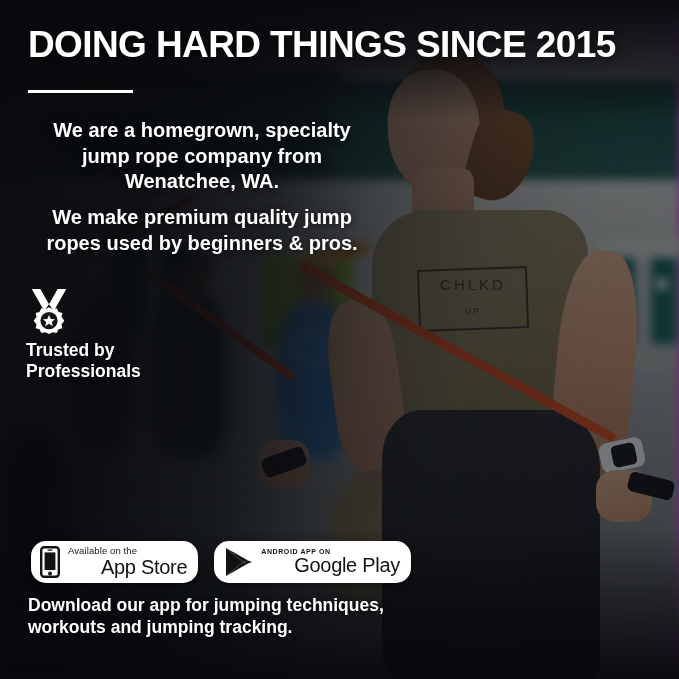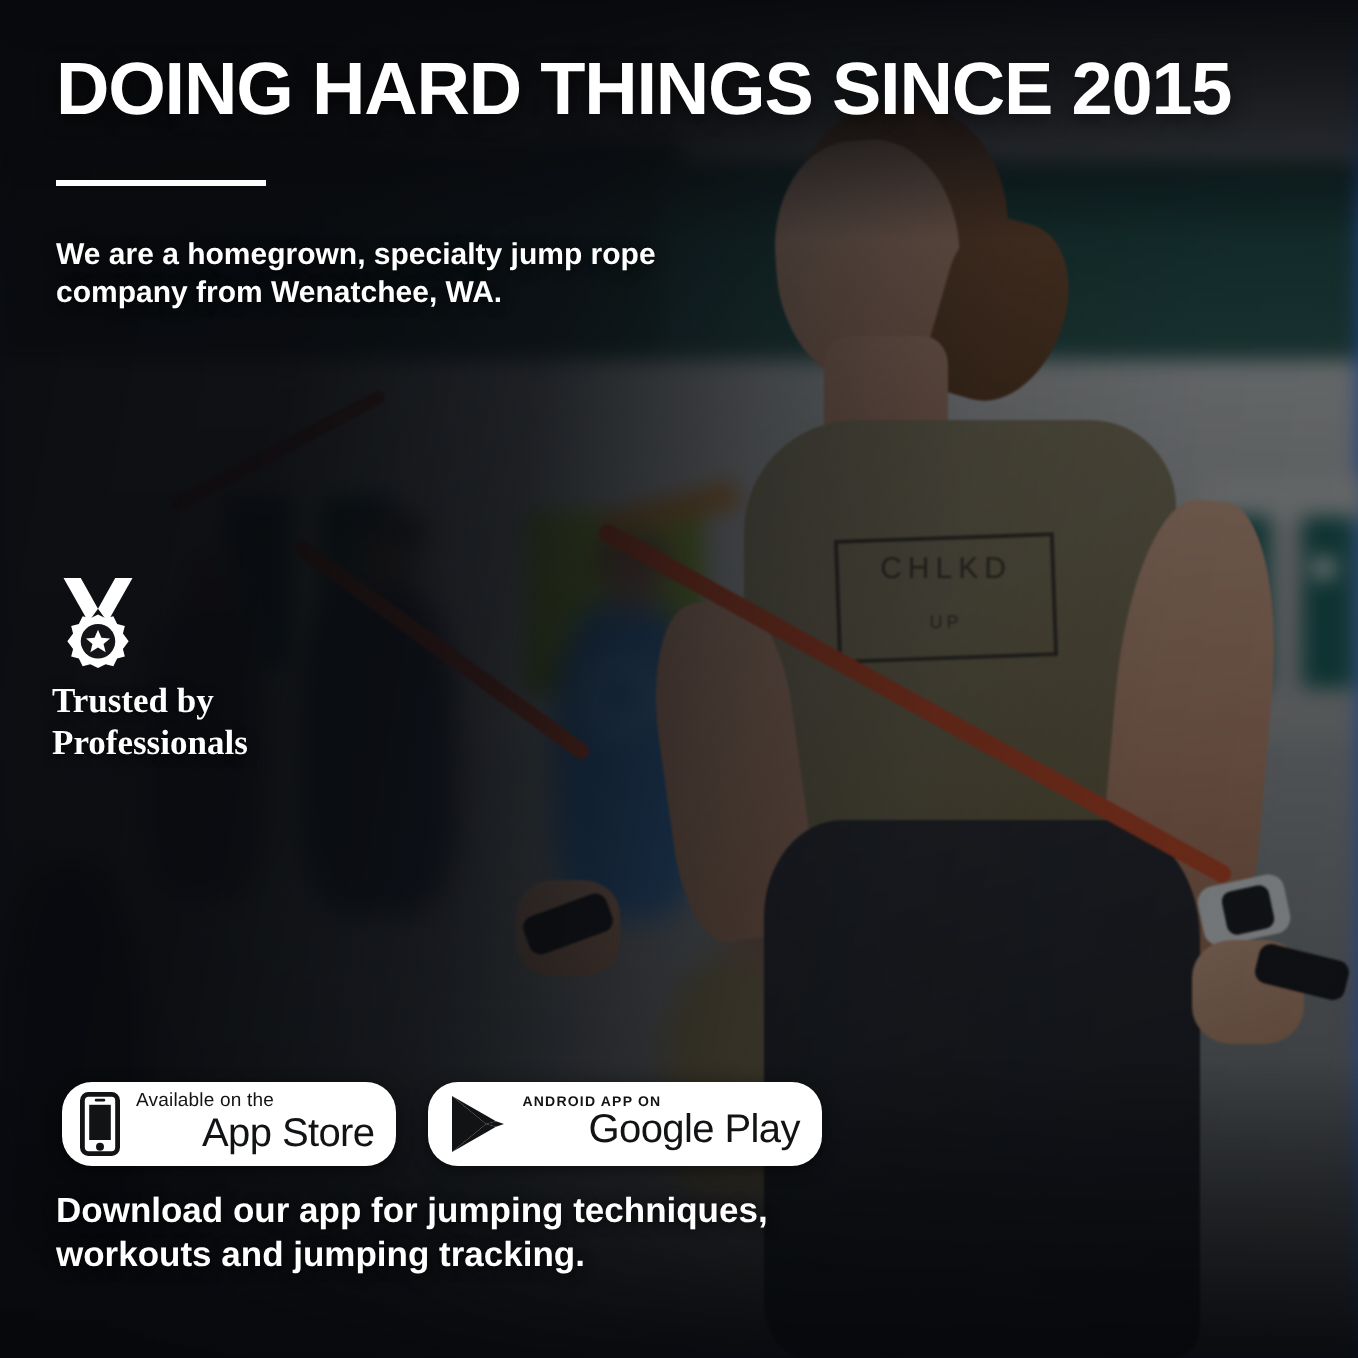--- a/index.html
+++ b/index.html
@@ -7,21 +7,21 @@
   html, body {
     width:679px; height:679px;
     background:#0c0e12;
     font-family:"Liberation Sans", sans-serif;
     overflow:hidden;
   }
   .banner {
     position:relative;
     width:679px; height:679px;
     overflow:hidden;
-    background:#3b82f6;
+    background:#d946ef;
   }
 
   
   .photo { position:absolute; inset:0; overflow:hidden; }
 
   
   .ph-sky {
     position:absolute; left:0; top:0; width:679px; height:120px;
     background:linear-gradient(180deg,#6f757c 0%,#8a9096 55%,#9aa0a4 100%);
   }
@@ -224,29 +224,30 @@
     text-shadow:0 2px 10px rgba(0,0,0,0.65);
   }
   .rule {
     position:absolute; left:28px; top:90px;
     width:105px; height:3px; background:#ffffff;
   }
 
   .para {
     position:absolute; left:28px;
     width:348px;
-    color:#ffffff; font-size:15px; font-weight:bold;
+    color:#ffffff; font-size:20px; font-weight:bold;
     line-height:1.28;
     text-shadow:0 1px 7px rgba(0,0,0,0.75);
+    text-align:center;
   }
   .para.p1 { top:118px; }
   .para.p2 { top:205px; }
 
   
-  .feature { position:absolute; left:26px;font-family:Liberation Serif, serif; }
+  .feature { position:absolute; left:26px; }
   .feature.f-trust  { top:288px; }
   .feature.f-tangle { top:396px; }
 
   .feat-icon { width:46px; height:48px; display:block; }
   .feat-label {
     margin-top:4px;
     color:#ffffff; font-size:17.5px; font-weight:bold;
     line-height:1.18; white-space:pre-line;
     text-shadow:0 1px 6px rgba(0,0,0,0.8);
   }
@@ -357,20 +358,21 @@
     <div class="scrim-top"></div>
     <div class="scrim-bottom"></div>
   </div>
 
   <div class="content">
 
     <div class="headline">DOING HARD THINGS SINCE 2015</div>
     <div class="rule"></div>
 
     <div class="para p1">We are a homegrown, specialty jump rope company from Wenatchee, WA.</div>
+    <div class="para p2">We make premium quality jump ropes used by beginners &amp; pros.</div>
 
     <div class="feature f-trust">
       <svg class="feat-icon" viewBox="0 0 48 50">
         <path d="M6 1 L15 1 L24 17 L19 24 L6 1 Z" fill="#ffffff"></path>
         <path d="M42 1 L33 1 L24 17 L29 24 L42 1 Z" fill="#ffffff"></path>
         <path d="M24 20
                  L28 22 L32 21 L34 25 L38 26 L37 30 L40 34 L37 38 L38 42 L34 43 L32 47 L28 46 L24 48
                  L20 46 L16 47 L14 43 L10 42 L11 38 L8 34 L11 30 L10 26 L14 25 L16 21 L20 22 Z" fill="#ffffff"></path>
         <circle cx="24" cy="34" r="9" fill="#141419"></circle>
         <path d="M24 28 L25.8 32.2 L30.3 32.5 L26.9 35.4 L28 39.8 L24 37.3 L20 39.8 L21.1 35.4 L17.7 32.5 L22.2 32.2 Z" fill="#ffffff"></path>

